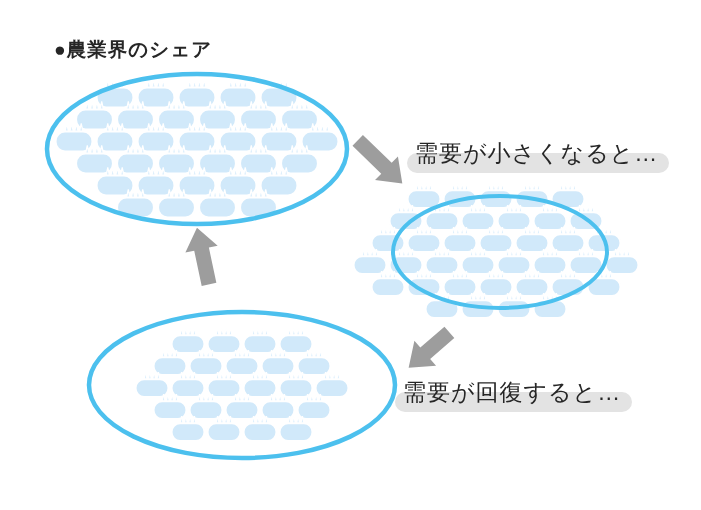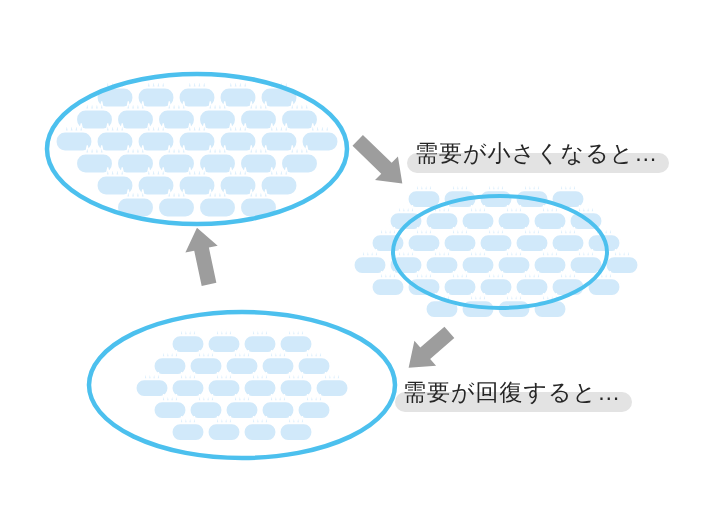--- a/index.html
+++ b/index.html
@@ -416,20 +416,21 @@
           <path d="M 287.42 426.24 L 289.565 416 L 291.71000000000004 426.24 L 293.855 416 L 296 426.24 L 298.14500000000004 416 L 300.29 426.24 L 302.435 416 L 304.58000000000004 426.24 Z" fill="#ddeffc" stroke="#ffffff" stroke-width="1.2"></path>
           <rect x="279.5" y="423.24" width="33" height="17.75999999999999" rx="8.524799999999995" ry="8.524799999999995" fill="#d1e9fa" stroke="#ffffff" stroke-width="2.2"></rect>
         </g>
         <ellipse cx="242" cy="385" rx="153" ry="73" fill="none" stroke="#4cc0ee" stroke-width="4.5"></ellipse>
       </g>
       <polygon points="-31,-7.5 9,-7.5 9,-16.5 31,0 9,16.5 9,7.5 -31,7.5" fill="#9d9d9d" transform="translate(380 162) rotate(44)"></polygon>
       <polygon points="-27,-7.5 5,-7.5 5,-16.5 27,0 5,16.5 5,7.5 -27,7.5" fill="#9d9d9d" transform="translate(429 350) rotate(139)"></polygon>
       <polygon points="-29,-7.5 7,-7.5 7,-16.5 29,0 7,16.5 7,7.5 -29,7.5" fill="#9d9d9d" transform="translate(203 256) rotate(-102)"></polygon>
     </svg>
 
+  <div class="title">●農業界のシェア</div>
 
   <div class="label" id="label-shrink">
     <span class="pill"></span>
     <span class="txt">需要が小さくなると…</span>
   </div>
 
   <div class="label" id="label-recover">
     <span class="pill"></span>
     <span class="txt">需要が回復すると…</span>
   </div>

